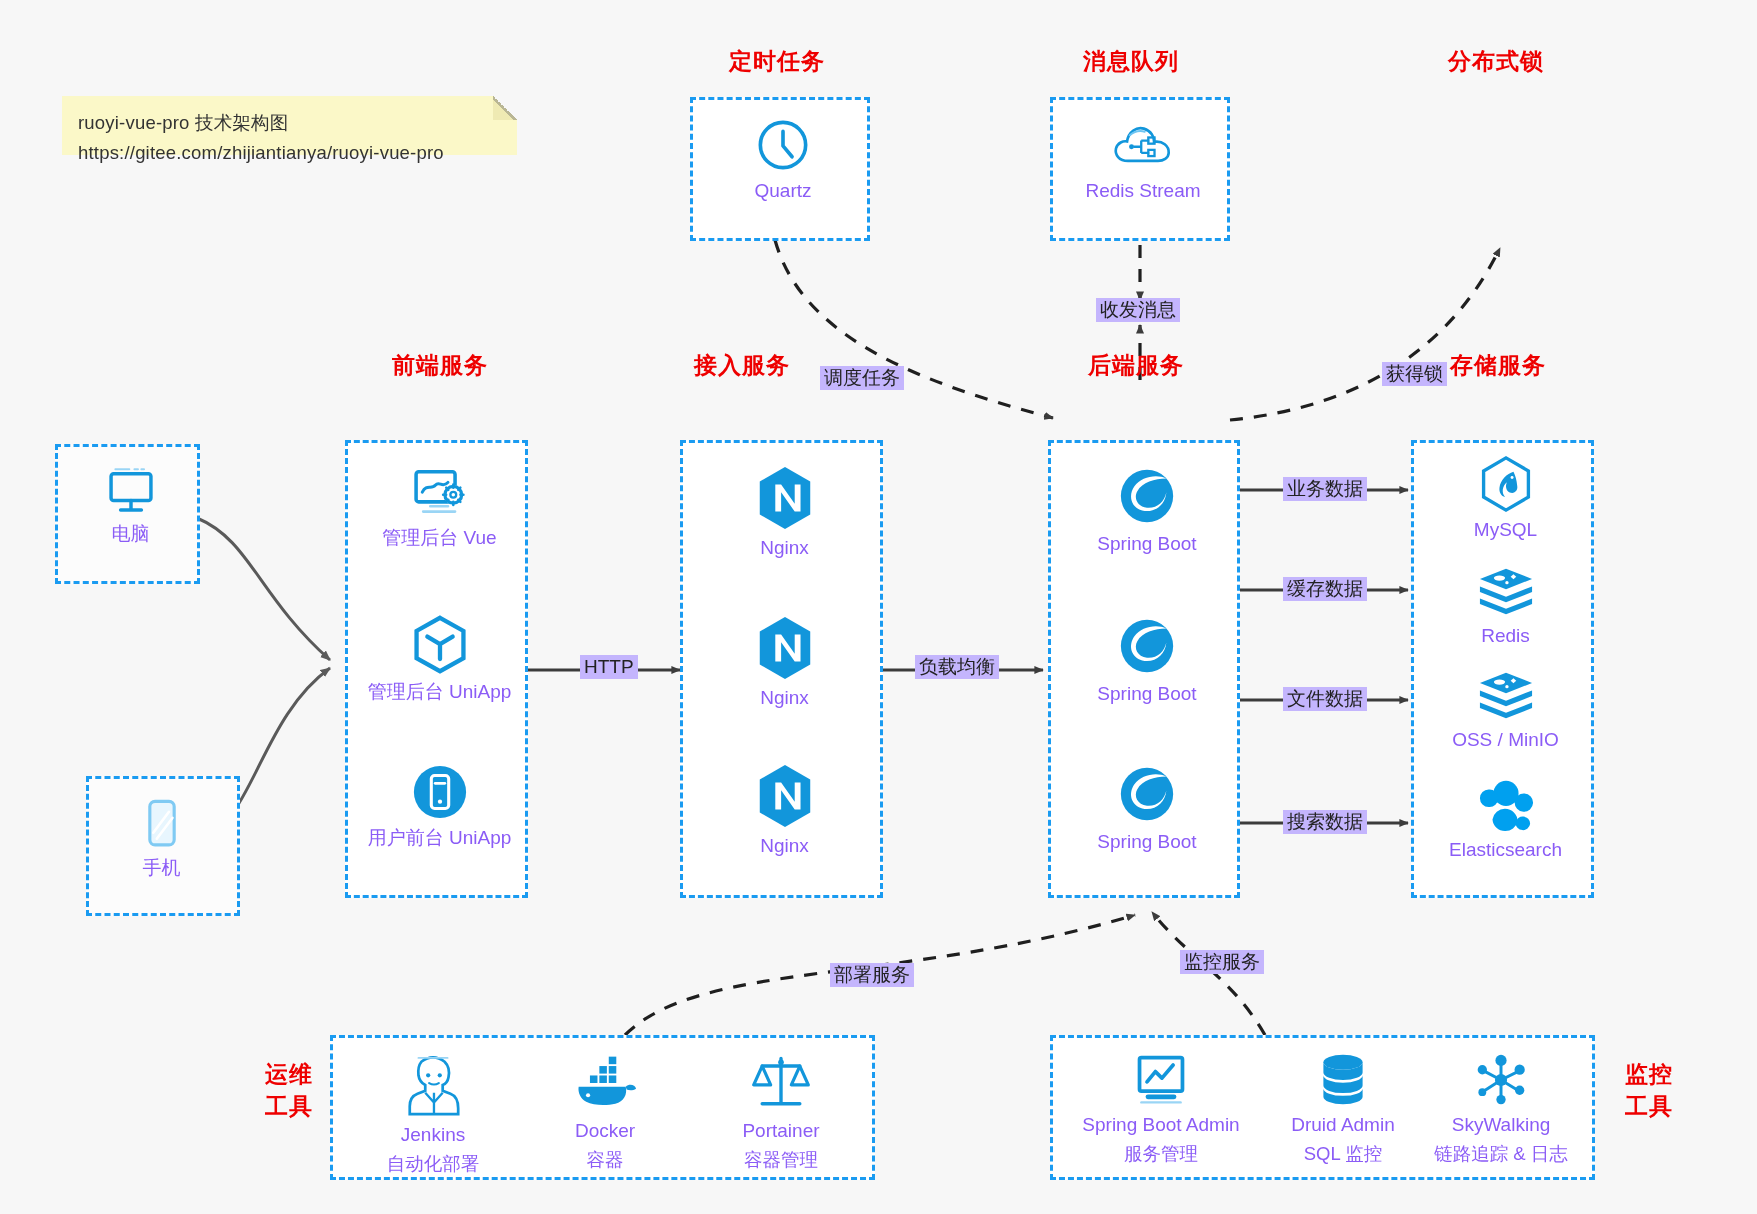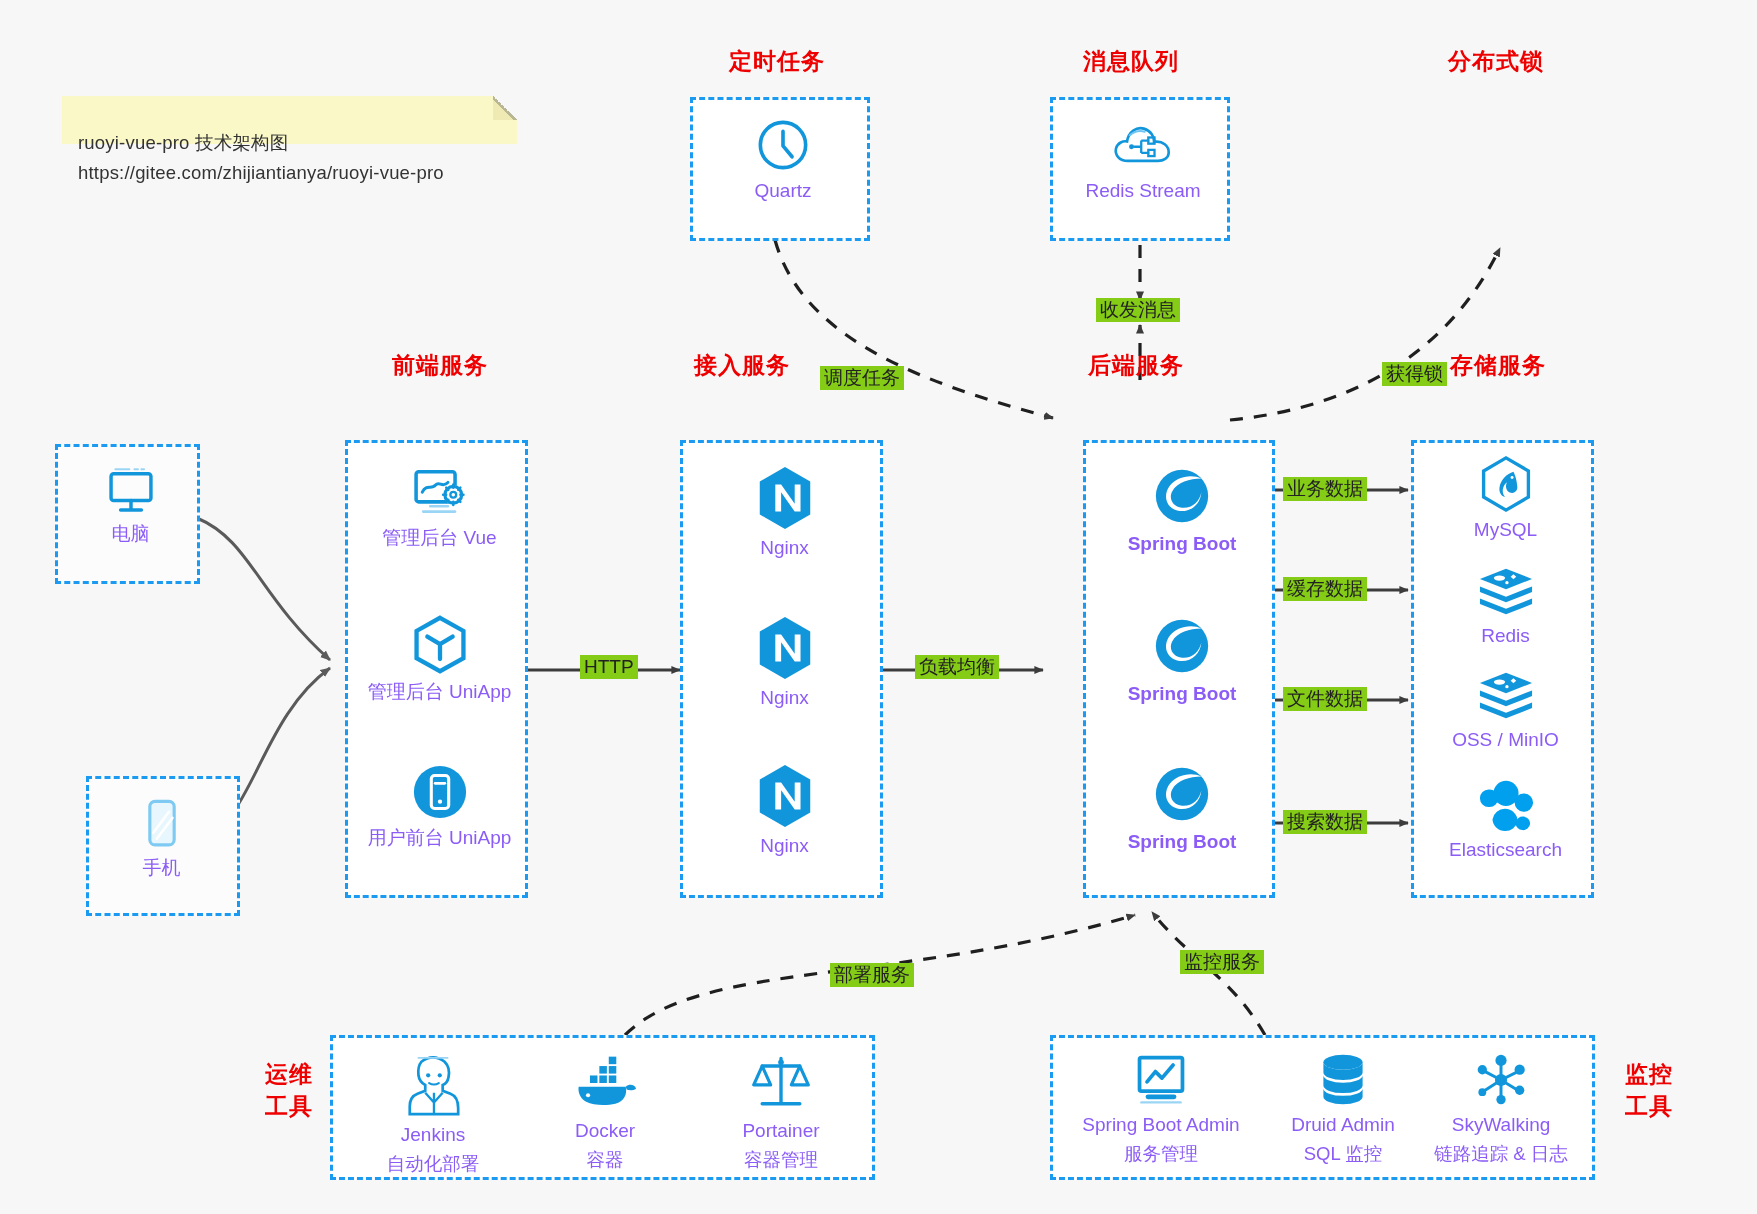--- a/index.html
+++ b/index.html
@@ -9,24 +9,24 @@
     background:#f7f7f7;
     font-family:"Liberation Sans","DejaVu Sans",sans-serif;
     position:relative;overflow:hidden;
     -webkit-font-smoothing:antialiased;
   }
   .stage{position:absolute;inset:0;}
   .abs{position:absolute;}
 
   
   #note{
-    left:62px;top:96px;width:455px;height:48px;
+    left:62px;top:96px;width:455px;height:59px;
     background:#fbf8c8;
     box-sizing:border-box;
-    padding:32px 16px 0 16px;
+    padding:12px 16px 0 16px;
   }
   #note .line{font-size:18.5px;color:#333;line-height:30px;letter-spacing:.2px;white-space:nowrap;}
   #note .fold{
     position:absolute;right:0;top:0;width:24px;height:24px;
     background:linear-gradient(225deg,#f7f7f7 0 50%,#b9b694 50% 58%,#efeab3 58% 100%);
   }
 
   
   .gtitle{
     color:#ee0000;font-weight:bold;font-size:23px;
@@ -49,21 +49,21 @@
     margin-top:4px;
   }
   .node .cap.sub{font-size:18.5px;}
   .ico{display:block;margin:0 auto;}
 
   
   svg{display:block;overflow:visible;}
 
   
   .elabel{
-    position:absolute;font-size:19px;color:#222;background:#84cc16;
+    position:absolute;font-size:19px;color:#222;background:#c4b5fd;
     padding:1px 4px;white-space:nowrap;line-height:22px;
   }
   #svg-edges{position:absolute;left:0;top:0;width:1757px;height:1214px;pointer-events:none;}
 </style>
 </head>
 <body>
 
 <div class="stage">
 
   <svg id="svg-edges" viewBox="0 0 1757 1214">
@@ -209,21 +209,21 @@
     <div class="node" style="left:0;top:320px;width:203px;">
       <svg class="ico" width="62" height="66" viewBox="0 0 62 68">
         <path d="M31 2 L57 17 L57 51 L31 66 L5 51 L5 17 Z" fill="#1296db"></path>
         <path d="M21 48 L21 20 L27 20 L41 40 L41 20 L47 20 L47 48 L41 48 L27 28 L27 48 Z" fill="#ffffff"></path>
       </svg>
       <div class="cap">Nginx</div>
     </div>
   </div>
 
   <div class="abs gtitle" style="left:1088px;top:350px;">后端服务</div>
-  <div class="abs dbox" style="left:1083px;top:440px;width:192px;height:458px;font-weight:bold;">
+  <div class="abs dbox" style="left:1048px;top:440px;width:192px;height:458px;">
     <div class="node" style="left:0;top:22px;width:192px;">
       <svg class="ico" width="62" height="62" viewBox="0 0 64 64">
         <circle cx="32" cy="32" r="27" fill="#1296db"></circle>
         <path d="M52 14 C42 9 26 12 19 22 C12 32 16 44 27 47 C40 50 51 41 52 28 C50 38 42 45 32 44 C22 43 18 34 22 27 C27 18 40 14 52 14 Z" fill="#ffffff"></path>
       </svg>
       <div class="cap">Spring Boot</div>
     </div>
     <div class="node" style="left:0;top:172px;width:192px;">
       <svg class="ico" width="62" height="62" viewBox="0 0 64 64">
         <circle cx="32" cy="32" r="27" fill="#1296db"></circle>

